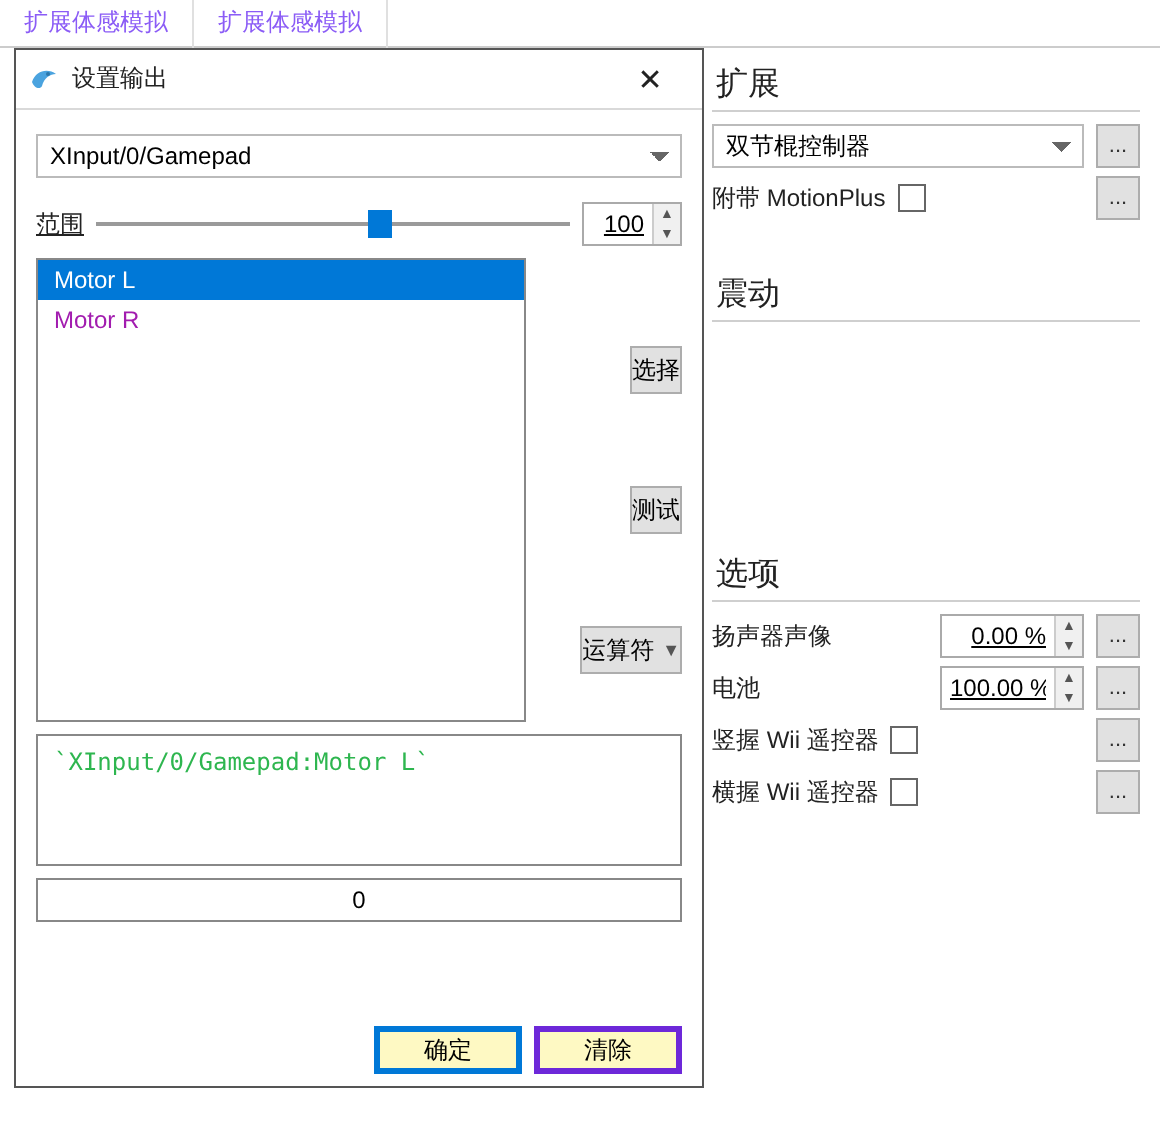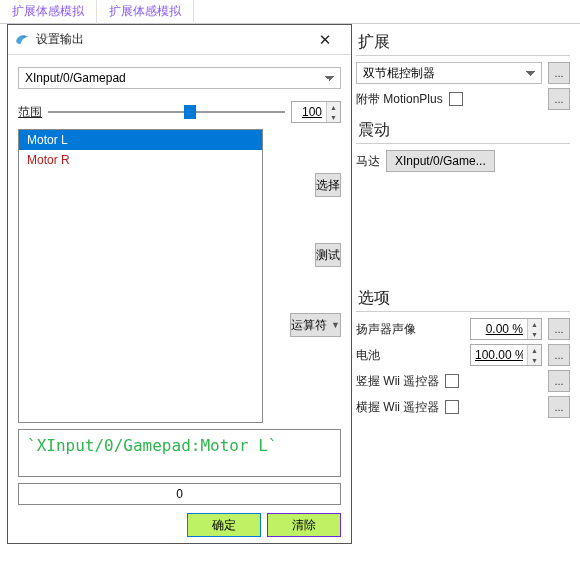--- a/index.html
+++ b/index.html
@@ -134,57 +134,57 @@
     background: #0078d7;
   }
 
   .mid {
     flex: 1; display: flex; gap: 6px; min-height: 0;
   }
   .listbox {
     flex: 1; border: 1px solid #888; background: #fff; overflow: auto;
   }
   .listbox .item {
-    padding: 3px 8px; cursor: pointer; font-size: 12px; color: #b91c1c;
+    padding: 3px 8px; cursor: pointer; font-size: 12px; color: #a21caf;
   }
   .listbox .item.selected { background: #0078d7; color: #fff; }
 
   .side-btns {
     width: 72px; display: flex; flex-direction: column; gap: 46px;
     padding-top: 44px;
     align-items: flex-end;
   }
   .side-btns button, .op-btn {
     height: 24px; border: 1px solid #adadad; background: #e1e1e1;
     font: inherit; cursor: pointer;
     display: inline-flex; align-items: center; justify-content: center;
     gap: 4px;
   }
   .op-btn .caret { font-size: 9px; color: #555; }
 
   .expr-box {
-    margin-top: 6px; height: 48px; border: 1px solid #888;
+    margin-top: 6px; height: 66px; border: 1px solid #888;
     background: #fff; padding: 6px 8px; font-family: Consolas, monospace;
-    font-size: 16px; color: #2eb64f; overflow: auto;
+    font-size: 12px; color: #2eb64f; overflow: auto;
   }
 
   .zero-row {
     margin-top: 6px; display: flex;
   }
   .zero-row input {
     flex: 1; height: 22px; border: 1px solid #888; font: inherit;
     text-align: center; background: #fff;
   }
 
   .dlg-footer {
     display: flex; justify-content: flex-end; gap: 6px; margin-top: 8px;
   }
   .dlg-footer button {
-    width: 74px; height: 24px; border: 1px solid #6d28d9;
-    background: #bef264; font: inherit; cursor: pointer;
+    width: 74px; height: 24px; border: 3px solid #6d28d9;
+    background: #fef9c3; font: inherit; cursor: pointer; margin-top: 44px;
   }
   .dlg-footer button.primary { border-color: #0078d7; }
 </style>
 </head>
 <body>
 
 <div class="bg-pane">
   <div class="bg-tabs">
     <div class="tab">扩展体感模拟</div>
     <div class="tab">扩展体感模拟</div>
@@ -200,26 +200,22 @@
       </select>
       <button class="mini-btn">...</button>
     </div>
     <div class="row">
       <span class="lbl">附带 MotionPlus</span>
       <span class="chk"></span>
       <span class="spacer"></span>
       <button class="mini-btn">...</button>
     </div>
 
-    <div class="section-title" style="margin-top:10px">震动</div>
+    <div class="section-title" style="margin-top:27px">震动</div>
     <hr class="sep">
-    <div class="row">
-      <span class="lbl">马达</span>
-      <button class="motor-btn">XInput/0/Game...</button>
-    </div>
 
     <div class="section-title" style="margin-top:116px">选项</div>
     <hr class="sep">
 
     <div class="row">
       <span class="lbl">扬声器声像</span>
       <span class="spacer"></span>
       <span class="spinner">
         <input type="text" value="0.00 %" style="">
         <span class="arrows">

